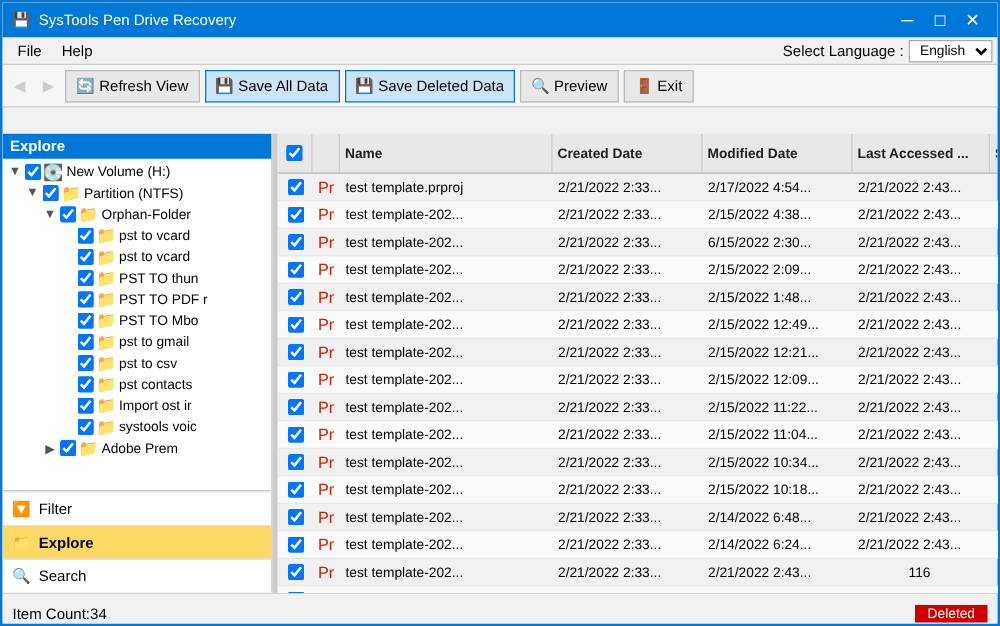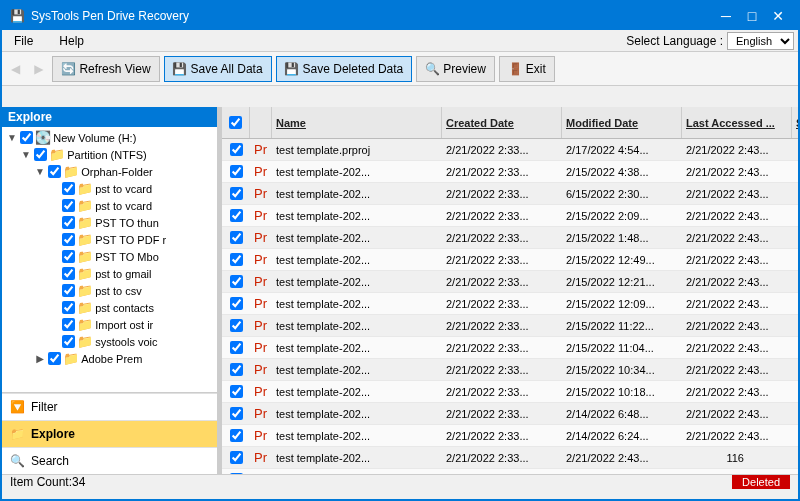--- a/index.html
+++ b/index.html
@@ -23,21 +23,20 @@
     }
 
     
     .menu-bar {
       background: #f0f0f0;
       height: 22px;
       display: flex;
       align-items: center;
       padding: 0 4px;
       border-bottom: 1px solid #ccc;
-      gap: 10px;
     }
     .menu-item {
       padding: 2px 8px;
       cursor: pointer;
       font-size: 12px;
     }
     .language-section { margin-left: auto; display: flex; align-items: center; gap: 4px; font-size: 12px; }
     .language-dropdown {
       background: white; border: 1px solid #aaa; padding: 1px 4px; font-size: 11px; cursor: pointer;
     }
@@ -152,21 +151,20 @@
     .col-accessed { width: 110px; flex-shrink: 0; }
     .col-size { width: 80px; flex-shrink: 0; text-align: right; padding-right: 8px; }
     .th {
       font-size: 11px; font-weight: bold; color: #222;
       padding: 0 4px;
       height: 100%;
       display: flex;
       align-items: center;
       border-right: 1px solid #ccc;
       cursor: pointer;
-      text-decoration: underline;
     }
 
     
     .table-body {
       flex: 1;
       overflow-y: auto;
       overflow-x: hidden;
     }
     .table-body::-webkit-scrollbar { width: 8px; }
     .table-body::-webkit-scrollbar-track { background: #f0f0f0; }
@@ -193,21 +191,21 @@
     }
     .cell-icon { font-size: 13px; color: #cc2200; }
     .cell-size { justify-content: flex-end; padding-right: 8px; }
 
     
     .status-bar {
       height: 24px;
       background: #f0f0f0;
       border-top: 1px solid #ccc;
       display: flex;
-      align-items: flex-start;
+      align-items: flex-end;
       padding: 0 8px;
       justify-content: space-between;
     }
     .status-deleted {
       background: #cc0000;
       color: white;
       padding: 1px 10px;
       font-size: 11px;
       font-weight: normal;
     }

